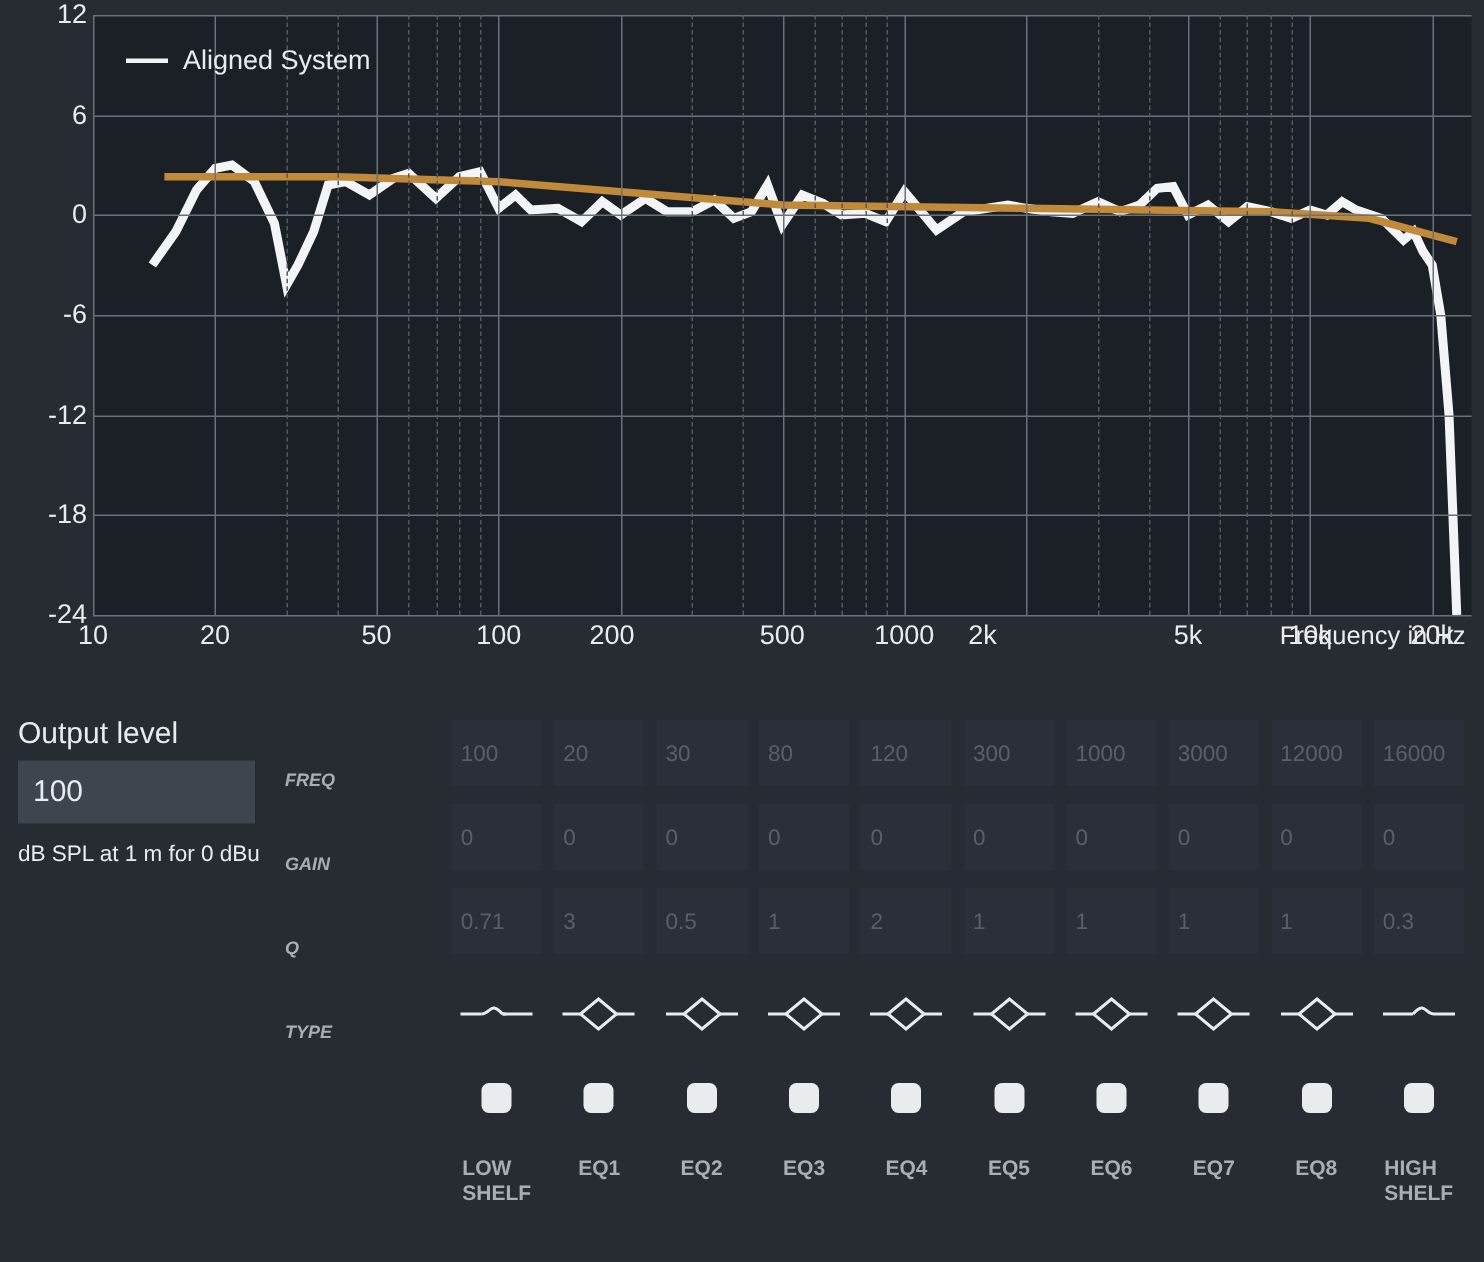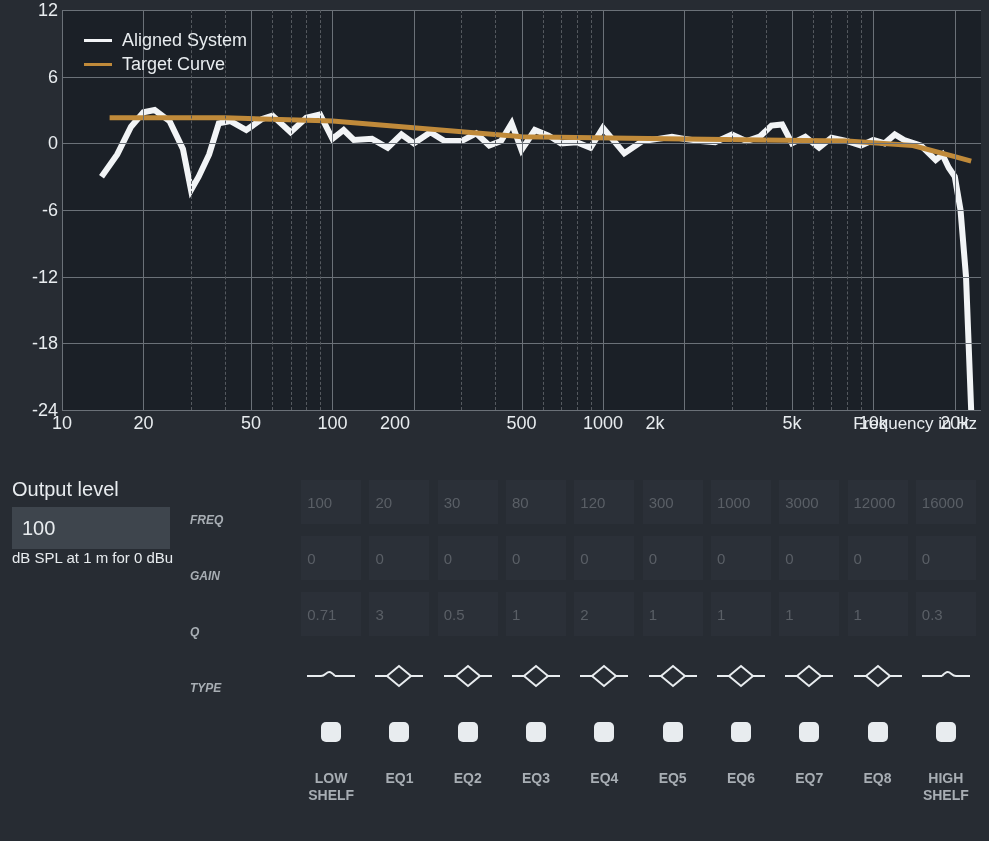--- a/index.html
+++ b/index.html
@@ -65,38 +65,38 @@
   svg.curves { position: absolute; inset: 0; width: 100%; height: 100%; }
 
   
   .eq-panel { position: absolute; left: 0; right: 0; top: 462px; bottom: 0; padding: 10px 12px 0 12px; display: flex; }
   .left-col { width: 178px; flex: 0 0 178px; }
   .out-label { font-size: 20px; font-weight: 400; margin: 6px 0 6px 0; }
   .out-input {
     width: 158px; height: 42px; background: var(--input-bg);
     color: var(--text); border: none; padding: 0 10px; font-size: 20px;
   }
-  .out-sub { font-size: 15px; color: var(--text); font-weight: 500;}
+  .out-sub { margin-top: 12px; font-size: 15px; color: var(--text); font-weight: 500;}
 
   .row-labels { width: 110px; flex: 0 0 110px; padding-top: 20px; }
   .row-labels div { height: 56px; display:flex; align-items:center; font-size: 12px; font-weight:700; color: var(--text-dim); font-style: italic; }
 
   .bands { flex: 1; display: flex; gap: 6px; padding-top: 8px; }
   .band { flex: 1; display: flex; flex-direction: column; align-items:center; }
   .cell {
     width: 60px; height: 44px; margin-bottom: 12px;
     background: var(--box-bg); color: var(--text-faded);
     display:flex; align-items:center; padding-left:6px; font-size:15px;
   }
   .type-slot { height: 56px; display:flex; align-items:center; justify-content:center; }
   .active-slot { height: 56px; display:flex; align-items:center; justify-content:center; }
   .active-box {
     width: 20px; height: 20px; border-radius: 5px; background: var(--text);
   }
-  .band-name { margin-top: 10px; text-align:center; font-size:14px; font-weight:700; color: var(--text-dim); line-height:1.2; height:34px;}
+  .band-name { margin-top: 10px; text-align:left; font-size:14px; font-weight:700; color: var(--text-dim); line-height:1.2; height:34px;}
 
   svg.type-icon path, svg.type-icon polyline { stroke: var(--text); stroke-width:2; fill:none; }
 </style>
 </head>
 <body>
 
 <div class="chart-wrap">
 
   <div class="plot-area">
     <svg class="curves" id="curves-svg" viewBox="0 0 1000 1000" preserveAspectRatio="none">
@@ -139,39 +139,35 @@
       <div class="grid-v-minor" style="left: 769.479px;"></div>
       <div class="grid-v-minor" style="left: 785.164px;"></div>
       <div class="grid-v-minor" style="left: 798.998px;"></div>
     </div>
 
   <div class="legend">
     <div class="legend-row">
       <div class="legend-swatch" style="background:#f2f4f6"></div>
       <span>Aligned System</span>
     </div>
-    <div class="legend-row">
-      <div class="legend-swatch" style="background:#c08a3a"></div>
-      <span>Target Curve</span>
-    </div>
   </div>
 
   <span class="xlabel">Frequency in Hz</span>
 <div class="ytick" style="top: 410px;">-24</div>
     <div class="ytick" style="top: 343.333px;">-18</div>
     <div class="ytick" style="top: 276.667px;">-12</div>
     <div class="ytick" style="top: 210px;">-6</div>
     <div class="ytick" style="top: 143.333px;">0</div>
     <div class="ytick" style="top: 76.6667px;">6</div>
     <div class="ytick" style="top: 10px;">12</div>
     <div class="xtick" style="left: 62px; margin-top: 32px;">10</div>
     <div class="xtick" style="left: 143.416px;">20</div>
     <div class="xtick" style="left: 251.042px;">50</div>
     <div class="xtick" style="left: 332.458px;">100</div>
-    <div class="xtick" style="left: 395px; margin-top: 28px;">200</div>
+    <div class="xtick" style="left: 408px; margin-top: 28px;">200</div>
     <div class="xtick" style="left: 521.5px;">500</div>
     <div class="xtick" style="left: 602.916px;">1000</div>
     <div class="xtick" style="left: 655px;">2k</div>
     <div class="xtick" style="left: 791.958px; margin-top: 13px;">5k</div>
     <div class="xtick" style="left: 873.374px;">10k</div>
     <div class="xtick" style="left: 954.79px;">20k</div>
   </div>
 
 <div class="eq-panel">
 

